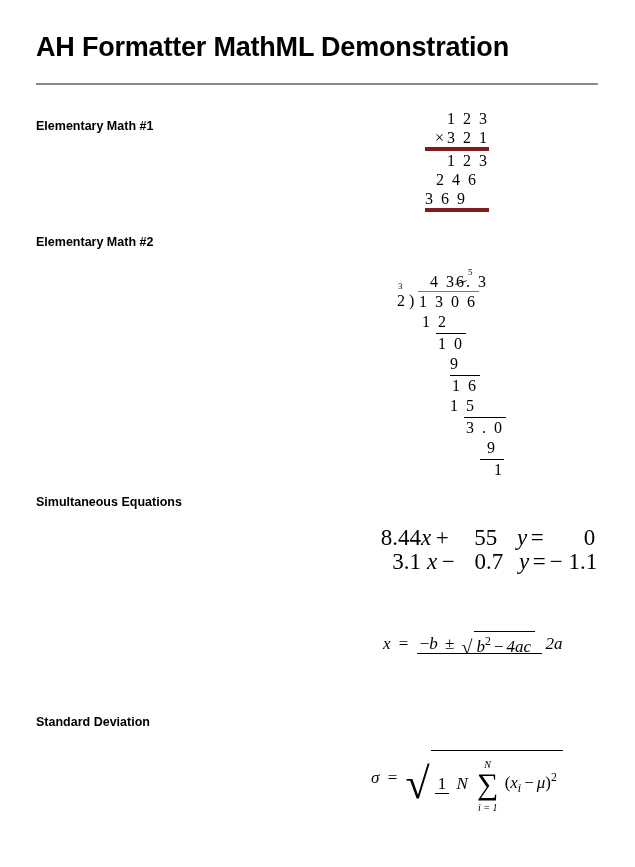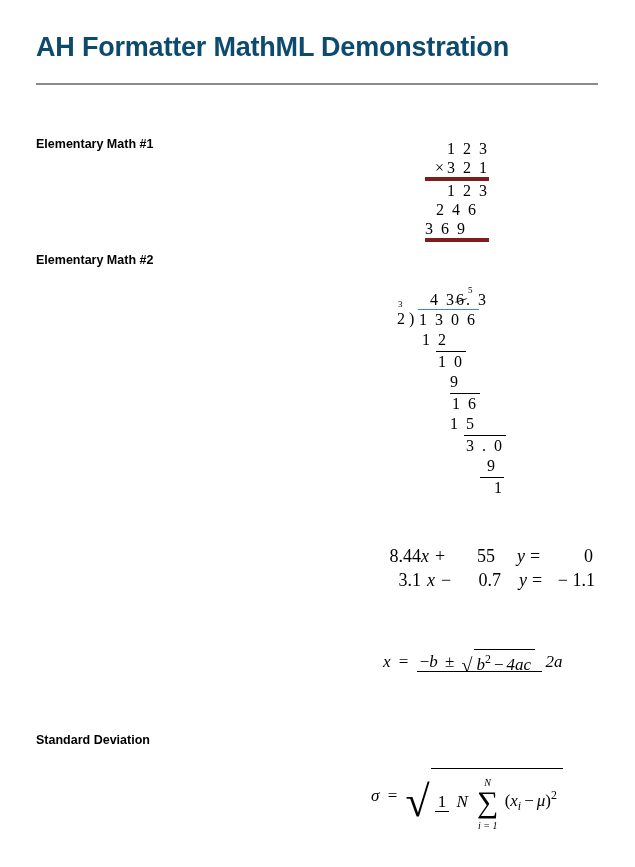--- a/index.html
+++ b/index.html
@@ -22,21 +22,21 @@
     height: 867px;
     box-sizing: border-box;
   }
 
   
   .doc-title {
     font-family: "Liberation Sans", sans-serif;
     font-weight: bold;
     font-size: 27px;
     letter-spacing: -0.2px;
-    color: #0c4a6e;
+    color: #000000;
     margin: 0;
     padding: 28px 0 0 36px;
     line-height: 38px;
   }
   .title-rule {
     margin: 17px 37px 0 36px;
     border: 0;
     border-top: 2px solid #8a8a8a;
     height: 0;
   }
@@ -110,21 +110,21 @@
     transform: rotate(-18deg);
   }
   .ovbar { border-top: 1px solid #3b82f6; }
   .topline { border-top: 1px solid #000; }
 
   
   .eqns {
     position: absolute;
     left: 369px;
     top: 0;
-    font-size: 18px;
+    font-size: 23px;
     line-height: 24px;
   }
   .eq-row { display: flex; align-items: baseline; white-space: nowrap; }
   .c-a { width: 52px; text-align: right; }
   .c-op { width: 22px; text-align: center; }
   .c-b { width: 44px; text-align: right; }
   .c-y { width: 26px; text-align: right; padding-left: 4px;}
   .c-eq { width: 20px; text-align: center; }
   .c-r { width: 48px; text-align: right; }
 
@@ -183,23 +183,23 @@
 </style>
 </head>
 <body>
 
 <div class="page">
 
   <h1 class="doc-title">AH Formatter MathML Demonstration</h1>
   <hr class="title-rule">
 
   <div class="section" style="height:150px;">
-    <div class="sec-head" style="padding-top:34px;margin-top:18px;">Elementary Math #1</div>
-
-    <div class="mult-wrap math" style="top:36px;">
+    <div class="sec-head" style="padding-top:34px;">Elementary Math #1</div>
+
+    <div class="mult-wrap math" style="top:24px;">
       <div class="mult-row">
         <span class="mn">1 2 3</span>
       </div>
       <div class="mult-row barred">
         <span class="mo op-x">×</span><span class="mn">3 2 1</span>
       </div>
       <div class="mult-row">
         <span class="mn">1 2 3</span>
       </div>
       <div class="mult-row digit-pad-1">
@@ -259,20 +259,21 @@
       </div>
 
       <div class="div-line" style="height:21px;">
         <span class="abs mn topline" style="left:88px; top:0; padding:0 2px 0 14px;">1</span>
       </div>
 
     </div>
   </div>
 
   <div class="section" style="height:108px;">
+    <div class="sec-head" style="padding-top:0px;">Simultaneous Equations</div>
 
     <div class="eqns math" style="top:31px;">
       <div class="eq-row">
         <span class="c-a mn">8.44</span>
           <span class="mi">x</span>
         <span class="c-op mo">+</span>
         <span class="c-b mn">55</span>
         <span class="c-y mi">y</span>
         <span class="c-eq mo">=</span>
         <span class="c-r mn">0</span>

